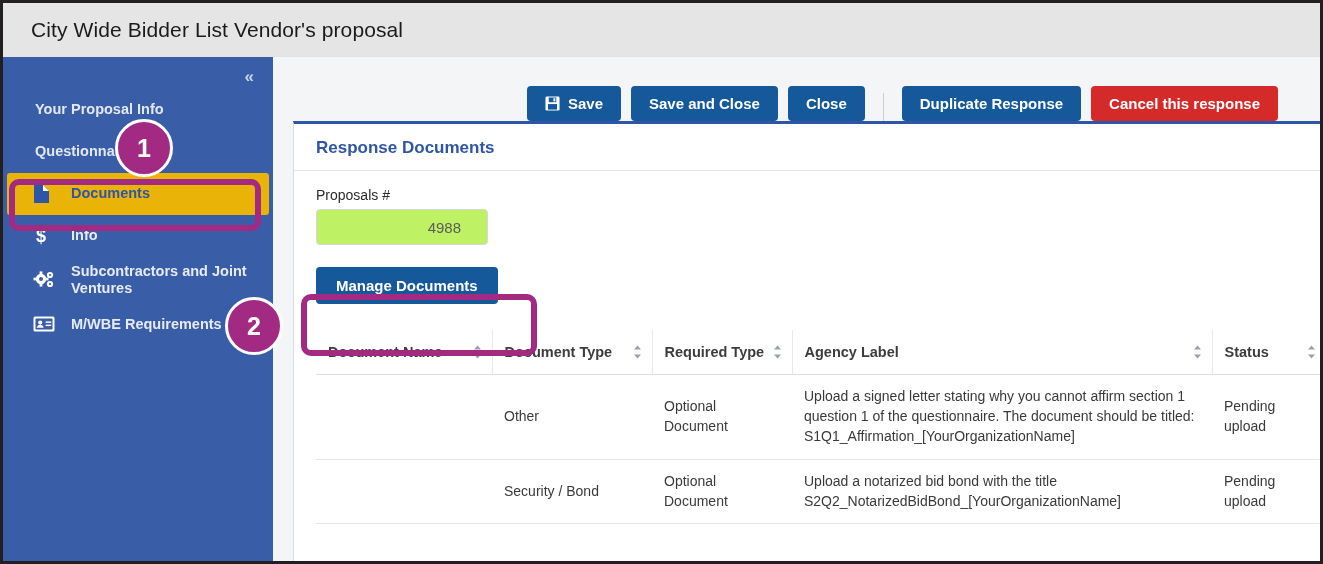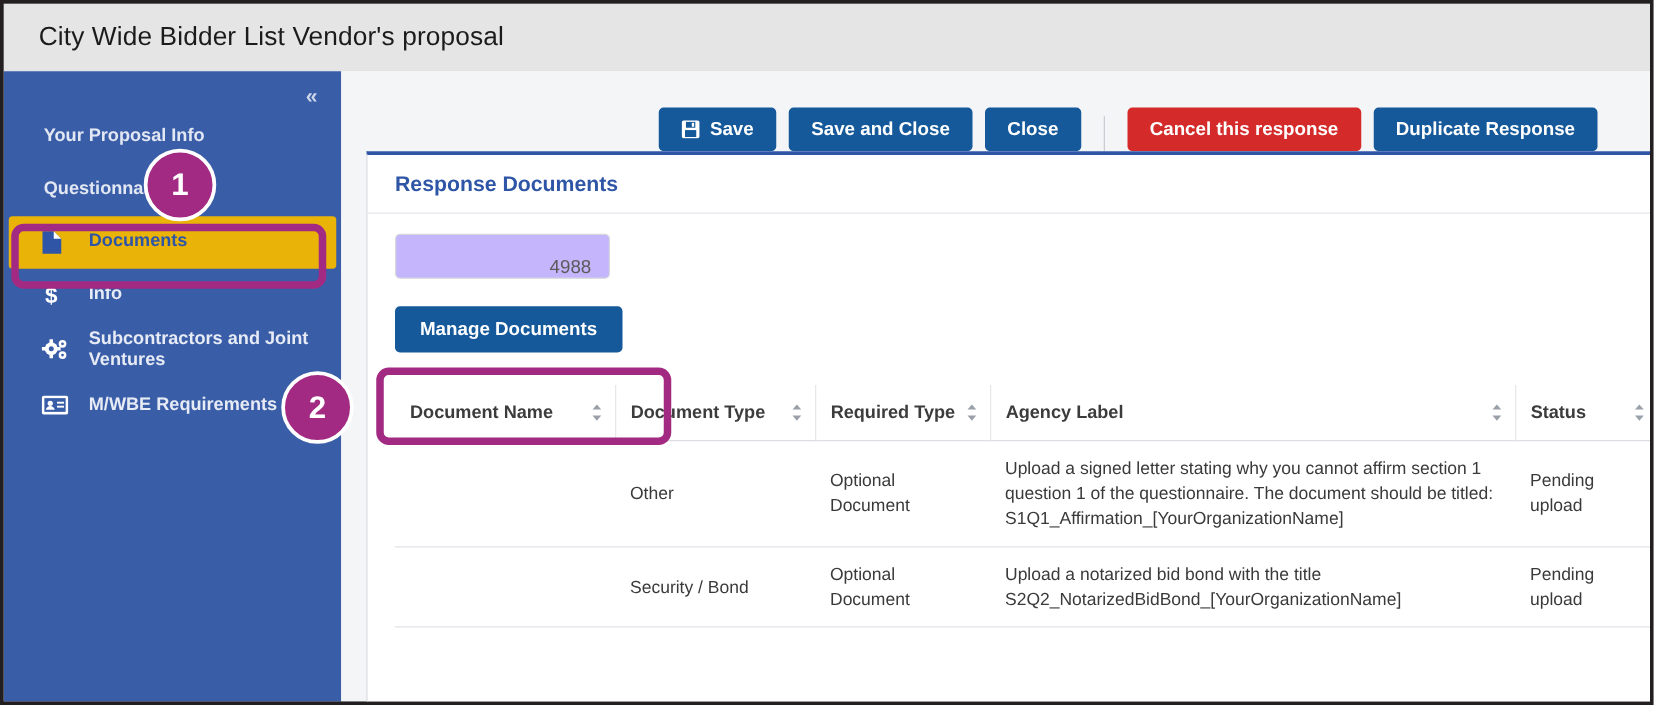--- a/index.html
+++ b/index.html
@@ -149,23 +149,23 @@
   }
   .card-title {
     color: #2f56a6; font-size: 17px; font-weight: bold;
   }
   .card-body { padding: 16px 22px 0 22px; }
 
   .field-label { font-size: 14px; color: #2b2b2b; margin-bottom: 6px; }
   .field-input {
     width: 172px; height: 36px;
     border: 1px solid #d4d7dc; border-radius: 4px;
-    background: #c4b5fd;
-    display: flex; align-items: flex-end; justify-content: flex-end;
-    padding-right: 14px;
+    background: #bef264;
+    display: flex; align-items: center; justify-content: flex-end;
+    padding-right: 26px;
     font-size: 15px; color: #5c5c5c;
   }
   .manage-wrap { margin-top: 22px; }
   .btn-manage { padding: 10px 20px; font-size: 15px; }
 
   
   .table-wrap { margin-top: 26px; }
   table.doc { border-collapse: collapse; width: 1010px; table-layout: fixed; }
   table.doc th {
     font-size: 14.5px; color: #3c3c3c; font-weight: bold;
@@ -287,35 +287,36 @@
         <button class="btn">
           <span>Save and Close</span>
         </button>
 
         <button class="btn">
           <span>Close</span>
         </button>
 
         <div class="sep"></div>
 
+        <button class="btn">
+          <span>Duplicate Response</span>
+        </button>
+
         <button class="btn danger">
           <span>Cancel this response</span>
-        </button>
-
-        <button class="btn">
-          <span>Duplicate Response</span>
         </button>
       </div>
 
       <div class="card">
         <div class="card-head">
           <div class="card-title">Response Documents</div>
         </div>
 
         <div class="card-body">
+          <div class="field-label">Proposals #</div>
           <div class="field-input">
             <span>4988</span>
           </div>
 
           <div class="manage-wrap">
             <button class="btn btn-manage">
               <span>Manage Documents</span>
             </button>
           </div>
 

